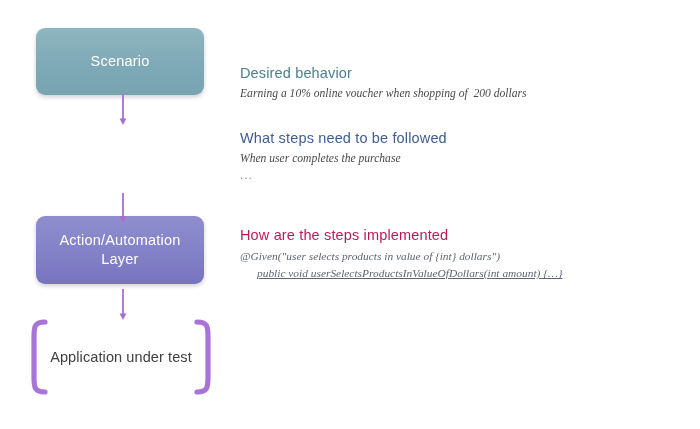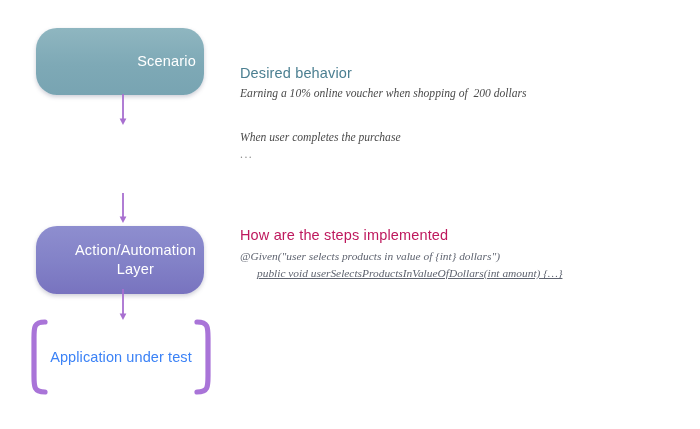--- a/index.html
+++ b/index.html
@@ -17,24 +17,24 @@
     position: relative;
     width: 700px;
     height: 429px;
   }
 
   
   .flow-box {
     position: absolute;
     left: 36px;
     width: 168px;
-    border-radius: 21px;
+    border-radius: 9px;
     display: flex;
     align-items: center;
-    justify-content: flex-end;
+    justify-content: center;
     text-align: center;
     color: #ffffff;
     font-size: 14.5px;
     letter-spacing: 0.2px;
     line-height: 1.28;
     box-shadow: 0 2px 4px rgba(80,80,110,0.28);
   }
 
   #box-scenario {
     top: 28px;
@@ -42,21 +42,21 @@
     background: linear-gradient(to bottom, #8fb6c0 0%, #7ea9b6 55%, #78a4b2 100%);
   }
 
   #box-stepdef {
     top: 124px;
     height: 70px;
     background: linear-gradient(to bottom, #6d83ae 0%, #5a70a0 55%, #4d6392 100%);
   }
 
   #box-action {
-    top: 226px;
+    top: 216px;
     height: 68px;
     background: linear-gradient(to bottom, #8e8ecf 0%, #8281c7 55%, #7873bf 100%);
   }
 
   .flow-box-label {
     display: block;
     padding: 0 8px;
     white-space: pre-line;
   }
 
@@ -87,21 +87,21 @@
 
   #aut-label {
     position: absolute;
     left: 0;
     top: 0;
     width: 194px;
     height: 78px;
     display: flex;
     align-items: center;
     justify-content: center;
-    color: #3b82f6;
+    color: #404040;
     font-size: 14.5px;
     letter-spacing: 0.1px;
   }
 
   
   .annotation {
     position: absolute;
     left: 240px;
     width: 452px;
   }
@@ -182,20 +182,21 @@
     </svg>
     <div id="aut-label">Application under test</div>
   </div>
 
   <div class="annotation" id="anno-1">
     <div class="anno-heading">Desired behavior</div>
     <div class="anno-line">Earning a 10% online voucher when shopping of  200 dollars</div>
   </div>
 
   <div class="annotation" id="anno-2">
+    <div class="anno-heading">What steps need to be followed</div>
     <div class="anno-line">When user completes the purchase</div>
     <div class="anno-ellipsis">...</div>
   </div>
 
   <div class="annotation" id="anno-3">
     <div class="anno-heading">How are the steps implemented</div>
     <div class="code-line">@Given("user selects products in value of {int} dollars")</div>
     <div class="code-line indent">public void userSelectsProductsInValueOfDollars(int amount) {…}</div>
   </div>
 

